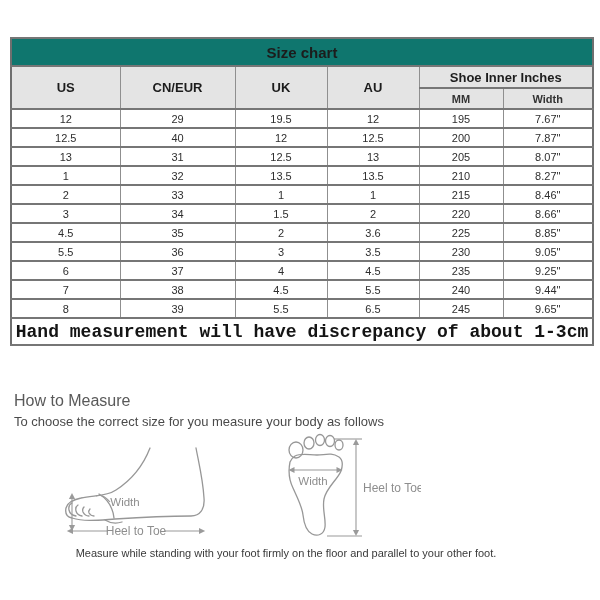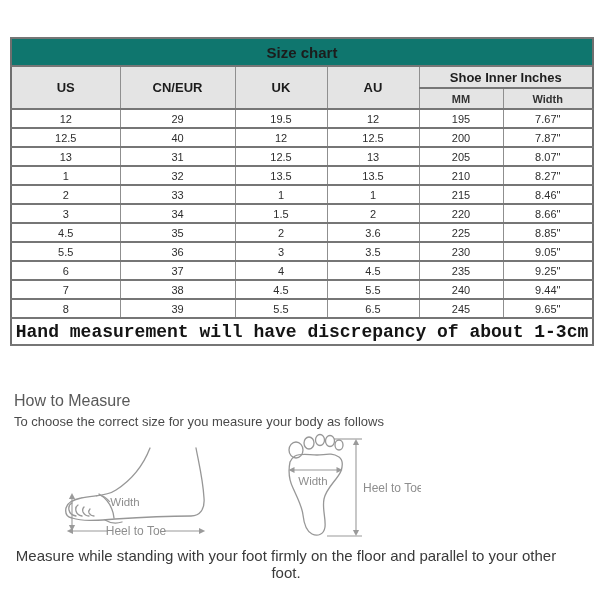--- a/index.html
+++ b/index.html
@@ -56,21 +56,21 @@
     position:absolute;left:14px;top:392px;
     font-size:16px;color:var(--heading-text);
   }
   .htm-subtitle{
     position:absolute;left:14px;top:414px;
     font-size:13px;color:#4a4a4a;
   }
   .diagram-svg{position:absolute;}
   .caption{
     position:absolute;left:0;top:547px;width:572px;text-align:center;
-    font-size:15px;color:var(--caption-text);
+    font-size:11px;color:var(--caption-text);
   }
   .diag-line{stroke:#979797;stroke-width:1.3;fill:none;stroke-linecap:round;}
   .dim-line{stroke:#9a9a9a;stroke-width:1.1;fill:none;}
   .dim-head{fill:#9a9a9a;stroke:none;}
   .diag-label{font-family:"Liberation Sans",sans-serif;fill:var(--muted-text);}
 </style>
 </head>
 <body>
 
 <div id="canvas">

